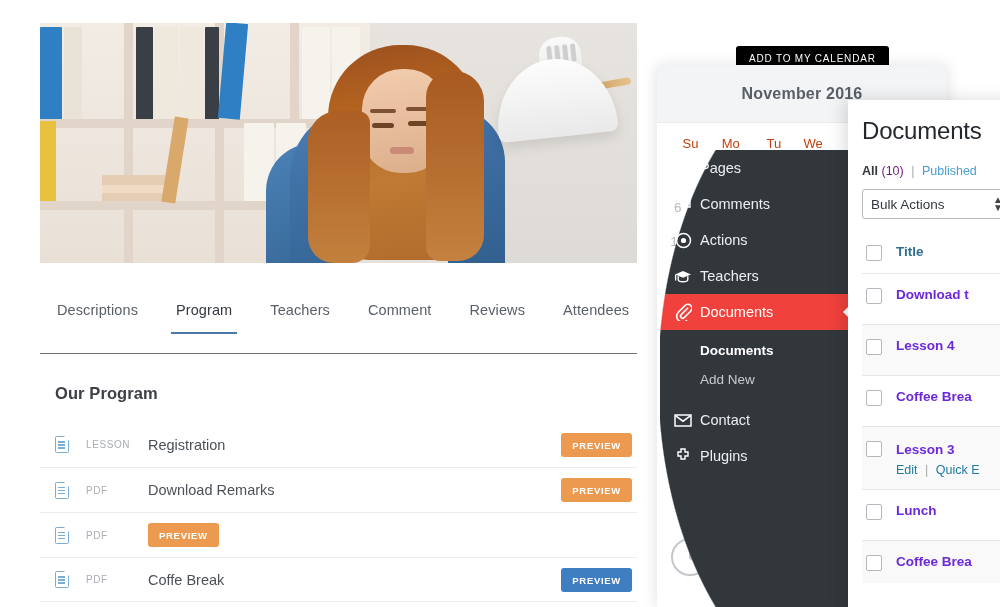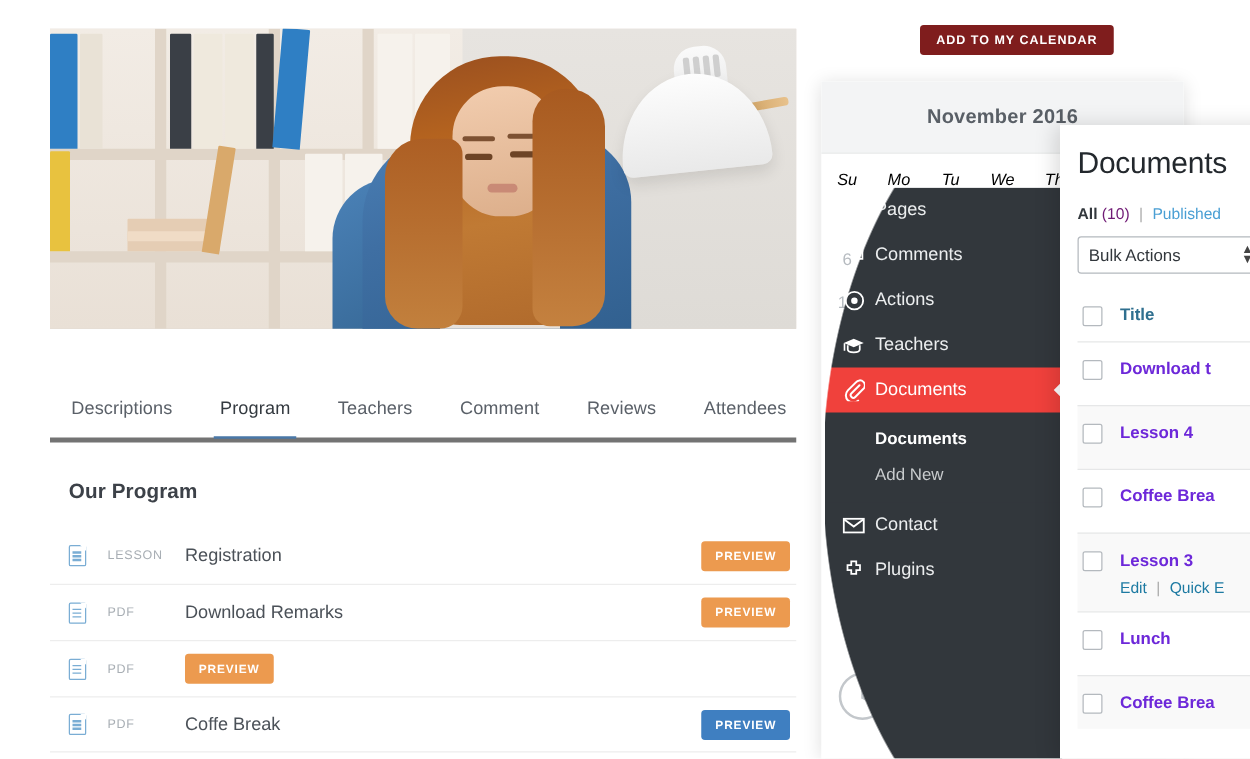--- a/index.html
+++ b/index.html
@@ -88,22 +88,22 @@
     border-radius: 28px 28px 0 0;
   }
   .person-hair-front {
     position:absolute; left:386px; top:48px; width:58px; height:190px;
     background: linear-gradient(180deg,#a85a20,#c4813f);
     border-radius: 26px 30px 26px 14px;
   }
 
   
   #tabs {
-    display:flex; align-items:flex-end; gap:0;
-    height: 52px; border-bottom: 4px solid #737373;
+    display:flex; align-items:flex-start; gap:0;
+    height: 52px; border-bottom: 1px solid #737373;
     margin-top: 39px; padding-left: 2px;
   }
   .tab {
     font-size: 14.5px; color:#5a6068; padding: 0 19px 15px 19px;
     cursor:pointer; letter-spacing:.1px; position:relative; white-space:nowrap;
   }
   .tab:first-child { padding-left: 15px; }
   .tab.active { color:#343a40; }
   .tab.active:after {
     content:""; position:absolute; left:14px; right:14px; bottom:-1px;
@@ -155,32 +155,32 @@
   #cal-head {
     height: 58px; background:#f3f4f5;
     display:flex; align-items:center; justify-content:center;
     border-bottom:1px solid #eaebec;
   }
   #cal-month { font-size:16px; font-weight:bold; color:#595f66; letter-spacing:.2px; }
   #cal-dow {
     display:grid; grid-template-columns: repeat(7,1fr);
     padding: 13px 0 6px; 
   }
-  #cal-dow div { text-align:center; font-size:13px; color:#000000;font-style:italic; }
+  #cal-dow div { text-align:right; font-size:13px; color:#c2410c; }
   #cal-grid { display:grid; grid-template-columns: repeat(7,1fr); row-gap:12px; padding-top:6px; }
   #cal-grid div { text-align:center; font-size:13.5px; color:#b6bbc0; height:22px; line-height:22px; }
   #cal-hl {
     position:absolute; left:5px; top:275px; width:30px; height:36px;
     background:#3f7fc1; border-radius:4px;
   }
 
   #add-cal-btn {
-    position:absolute; left:736px; top:20px;
-    background:#7f1d1d; color:#fff; border:none; border-radius:3px;
-    font-size:10px; font-weight:bold; letter-spacing:.8px;
+    position:absolute; left:736px; top:46px;
+    background:#000000; color:#fff; border:none; border-radius:3px;
+    font-size:10px; font-weight:normal; letter-spacing:.8px;
     padding: 7px 13px 6px; cursor:pointer;
   }
 
   
   #wp-sidebar {
     position:absolute; left:660px; top:150px; width:190px; height:457px;
     background:#32373c; color:#fff; overflow:hidden;
     -webkit-mask-image: radial-gradient(160% 108% at 105% 50%, #000 66%, transparent 66.4%);
             mask-image: radial-gradient(160% 108% at 105% 50%, #000 66%, transparent 66.4%);
   }

